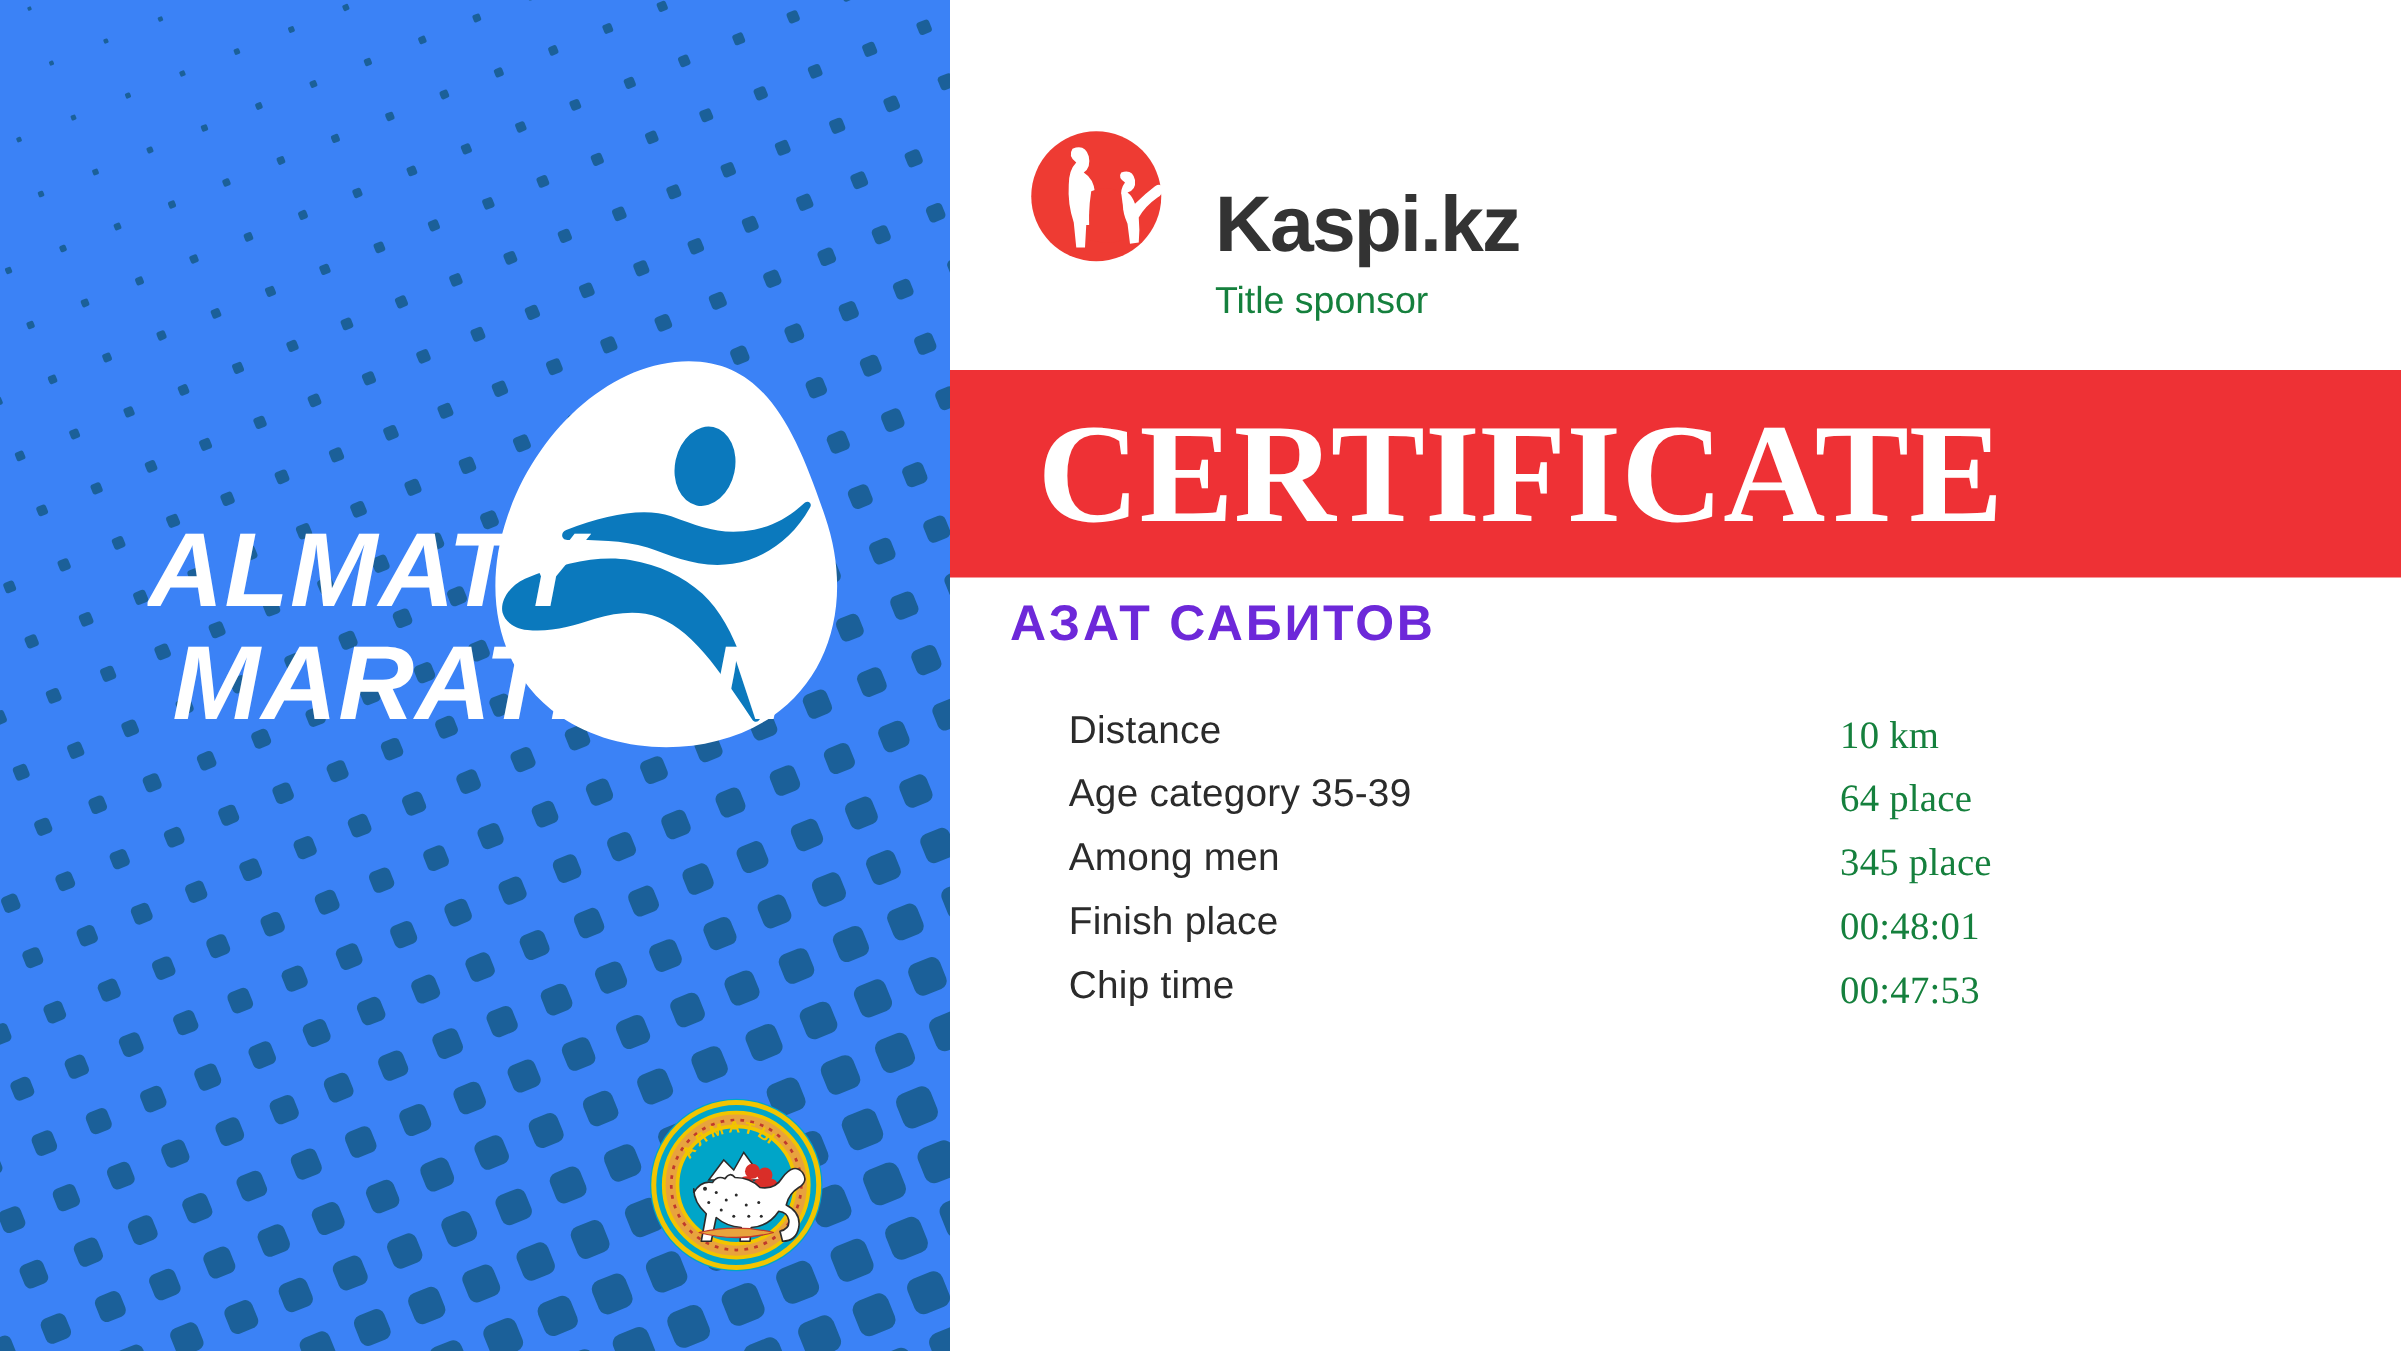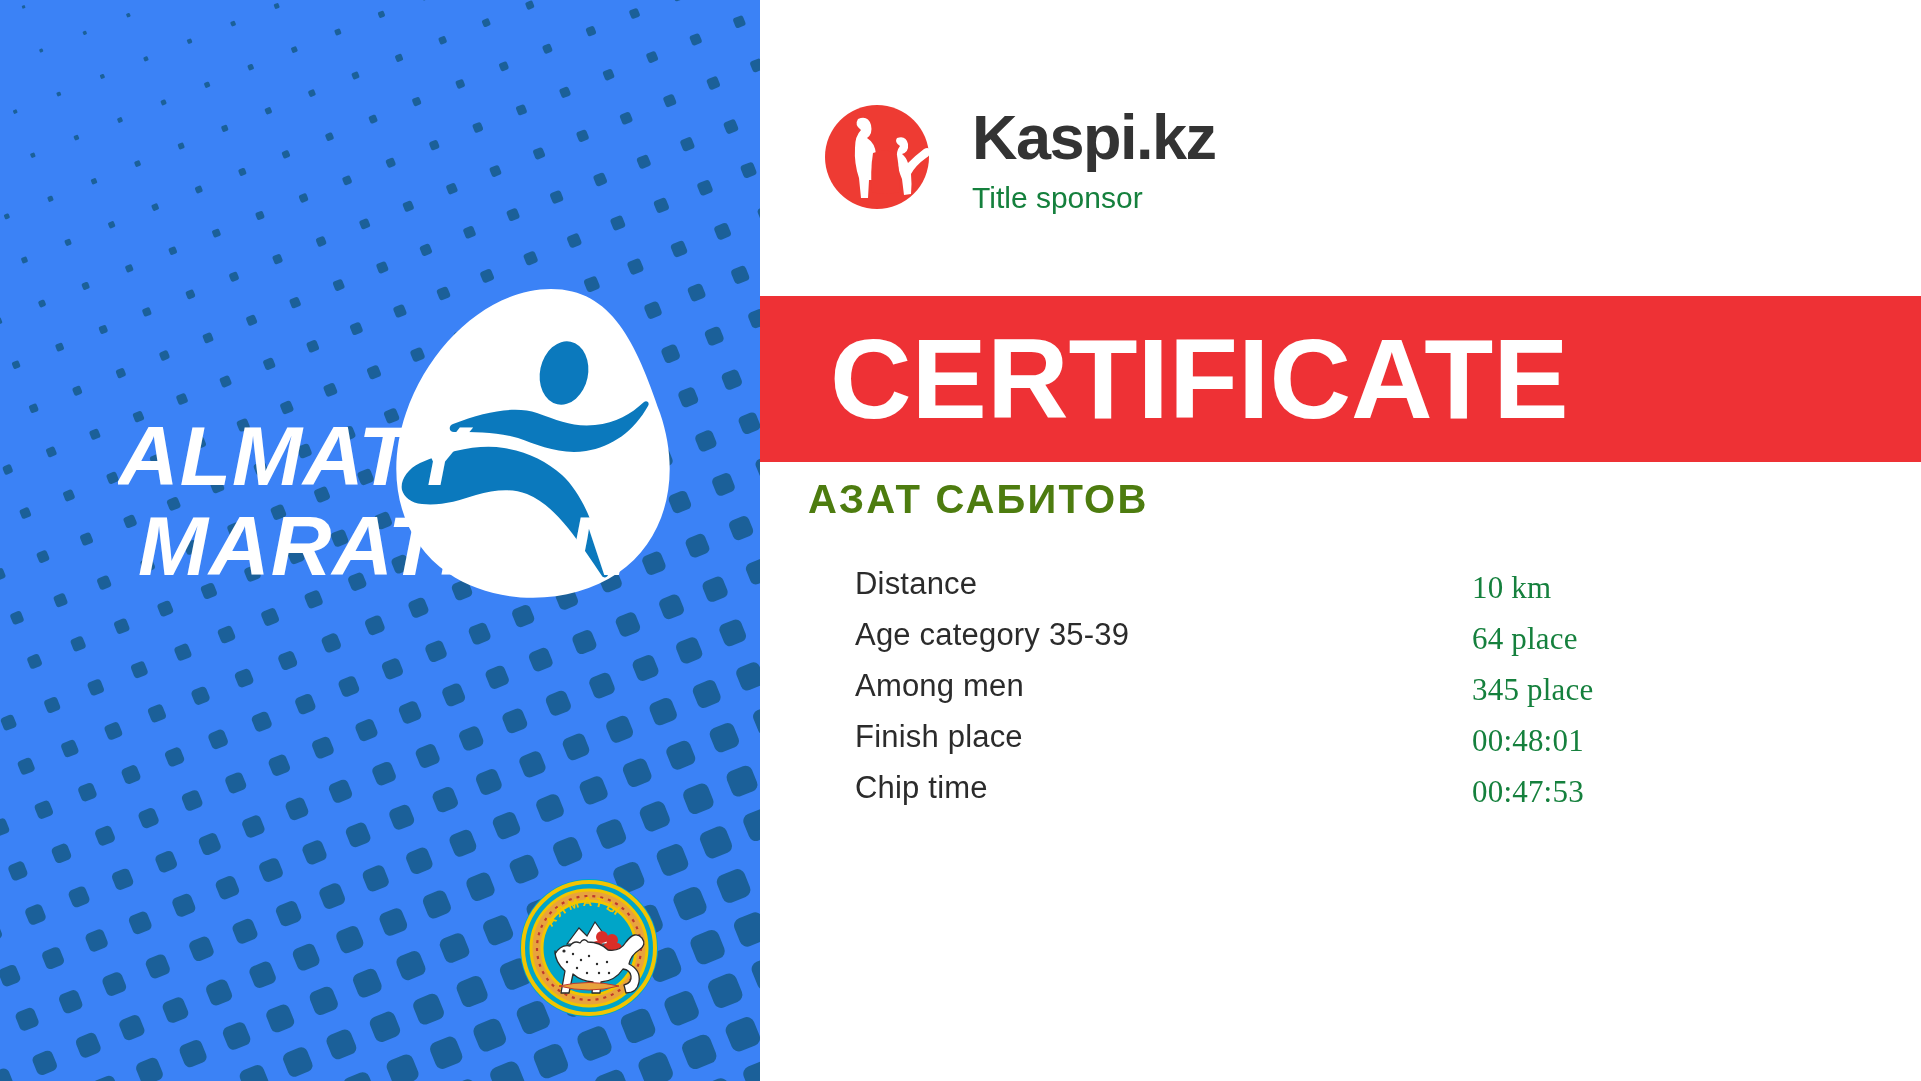--- a/index.html
+++ b/index.html
@@ -62,20 +62,21 @@
     margin-left:36px;
     padding-top:8px;
   }
   .sponsor-name{
     font-family:"Liberation Sans", sans-serif;
     font-size:63px;
     font-weight:bold;
     color:#333333;
     letter-spacing:-1.5px;
     line-height:1;
+    margin-top:43px;
   }
   .sponsor-role{
     font-family:"Liberation Sans", sans-serif;
     font-size:30px;
     font-weight:normal;
     color:#15803d;
     margin-top:14px;
     line-height:1;
   }
 
@@ -83,37 +84,37 @@
   .banner{
     position:absolute;
     left:0;top:296px;
     width:1161px;height:166px;
     background:#EE3135;
   }
   .banner-title{
     position:absolute;
     left:70px;top:50%;
     transform:translateY(-50%);
-    font-family:Liberation Sans, sans-serif;
+    font-family:Liberation Serif, serif;
     font-size:113px;
     font-weight:bold;
     color:#ffffff;
     letter-spacing:0px;
     line-height:1;
     white-space:nowrap;
   }
 
   
   .athlete-name{
     position:absolute;
     left:48px;top:479px;
     font-family:"Liberation Sans", sans-serif;
     font-size:40px;
     font-weight:bold;
-    color:#4d7c0f;
+    color:#6d28d9;
     letter-spacing:2.2px;
     line-height:1;
     white-space:nowrap;
   }
 
   
   .results{
     position:absolute;
     left:48px;top:568px;
     width:1010px;

